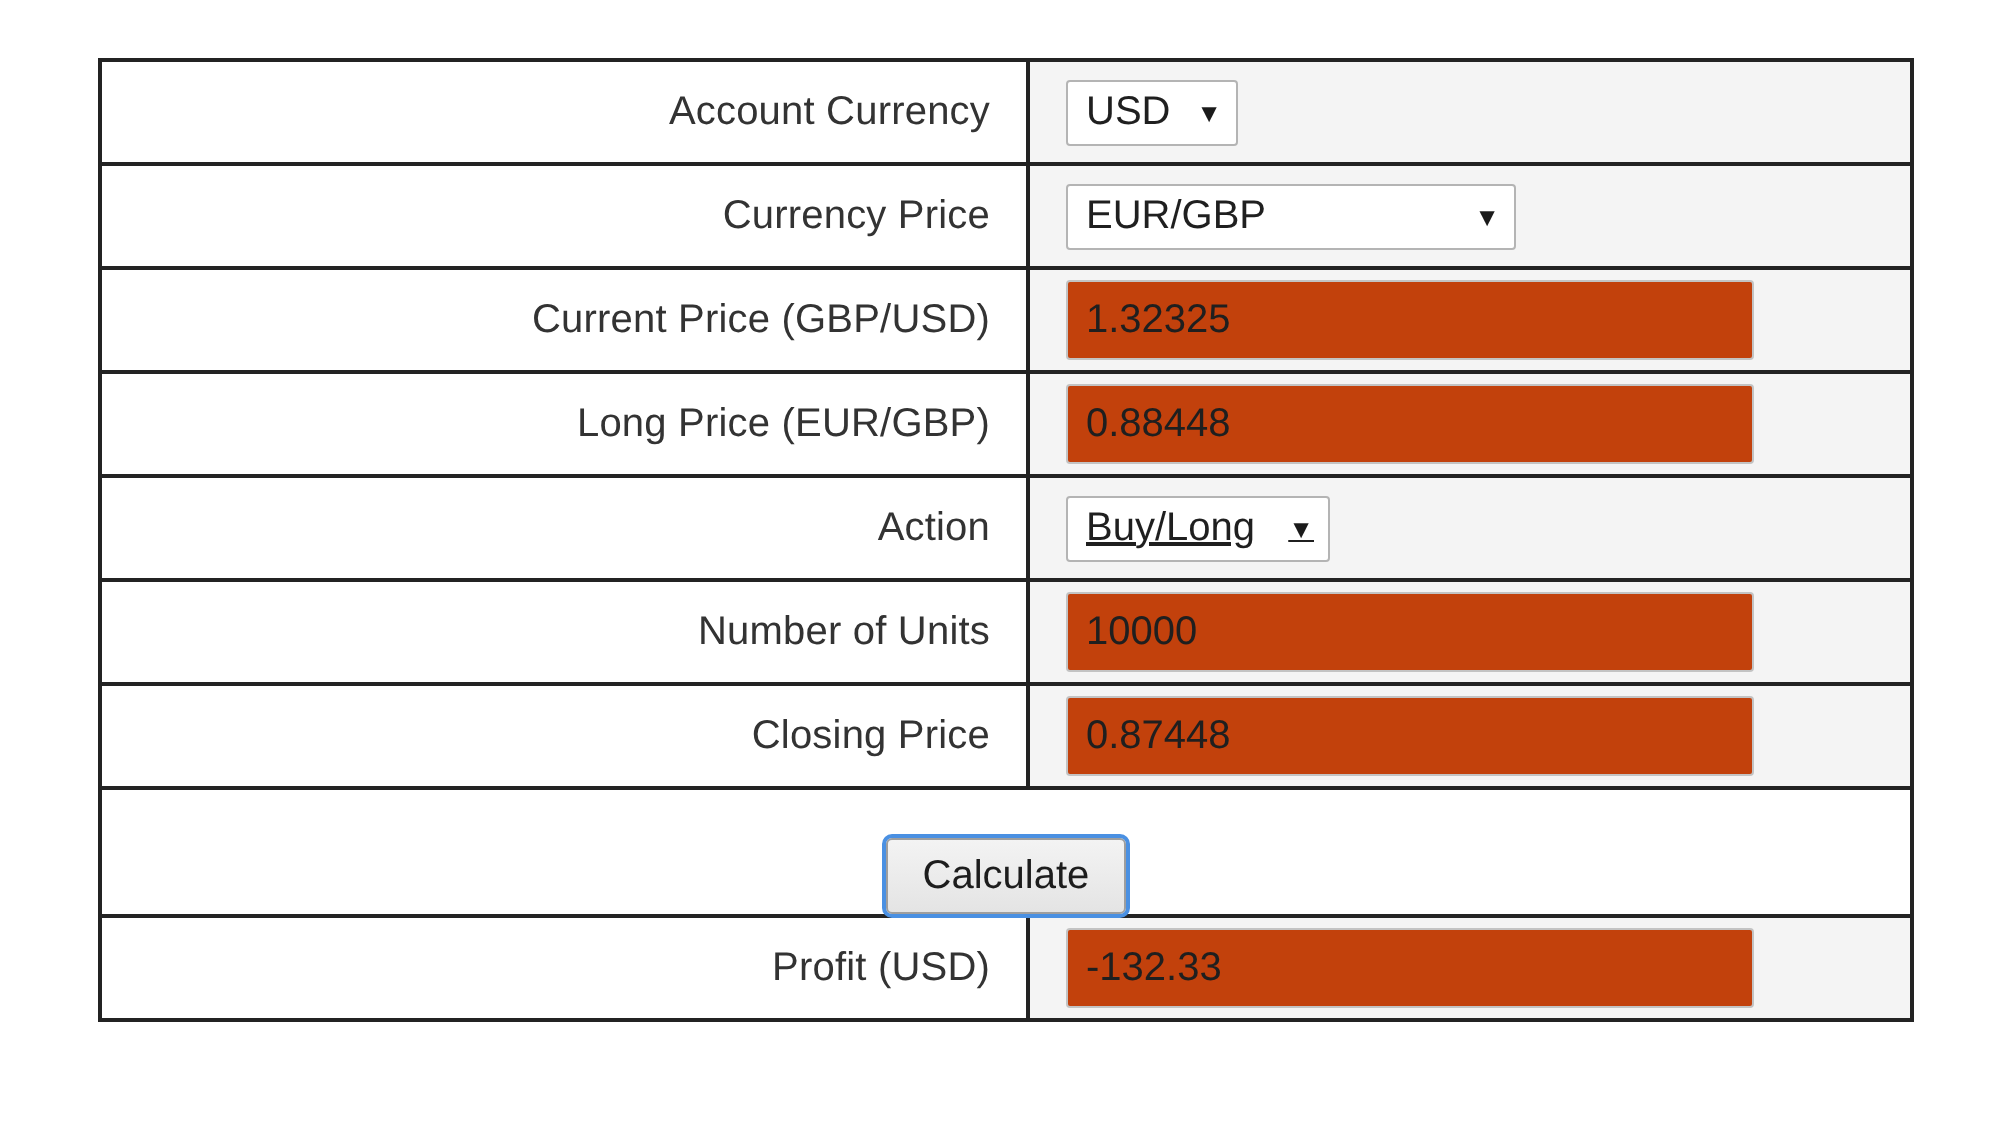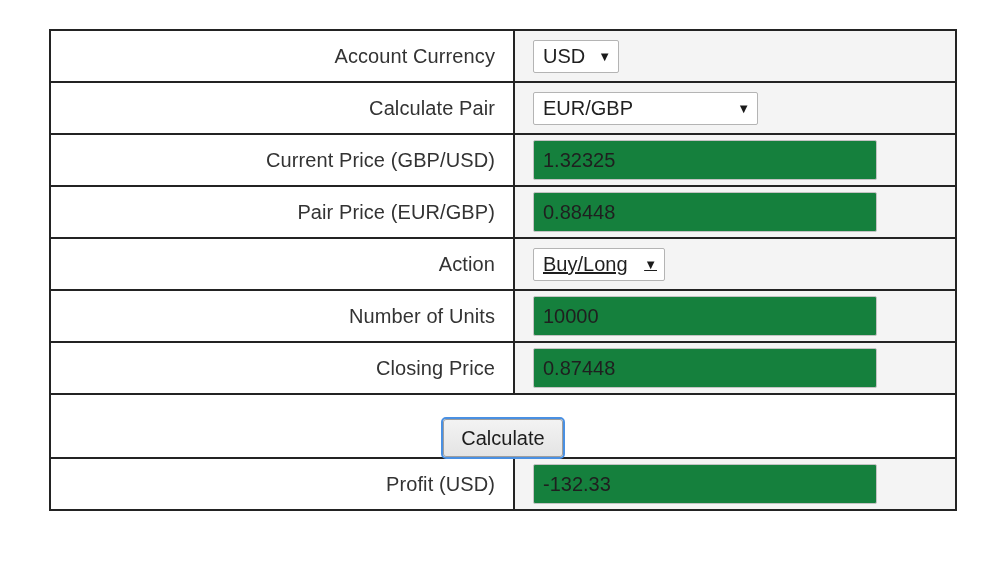--- a/index.html
+++ b/index.html
@@ -97,21 +97,21 @@
   }
   .select-box.w-wide .select-arrow { margin-left: auto; }
 
   
   .text-input {
     box-sizing: border-box;
     display: block;
     width: 344px;
     height: 40px;
     padding: 0 9px;
-    background: #15803d;
+    background: #c2410c;
     border: 1px solid #c3c3c3;
     border-radius: 2px;
     font-family: "Liberation Sans", sans-serif;
     font-size: 20px;
     color: #1f1f1f;
     outline: none;
   }
   .text-input::placeholder { color: #9a9a9a; }
 
   
@@ -145,38 +145,38 @@
         <td class="label-cell">Account Currency</td>
         <td class="field-cell">
           <span class="select-box w-narrow">
             <span class="select-label">USD</span>
             <span class="select-arrow">▼</span>
           </span>
         </td>
       </tr>
 
       <tr>
-        <td class="label-cell">Calculate Pair</td>
+        <td class="label-cell">Currency Price</td>
         <td class="field-cell">
           <span class="select-box w-wide">
             <span class="select-label">EUR/GBP</span>
             <span class="select-arrow">▼</span>
           </span>
         </td>
       </tr>
 
       <tr>
         <td class="label-cell">Current Price (GBP/USD)</td>
         <td class="field-cell">
           <input class="text-input" type="text" value="1.32325" style="">
         </td>
       </tr>
 
       <tr>
-        <td class="label-cell">Pair Price (EUR/GBP)</td>
+        <td class="label-cell">Long Price (EUR/GBP)</td>
         <td class="field-cell">
           <input class="text-input" type="text" value="0.88448" style="">
         </td>
       </tr>
 
       <tr>
         <td class="label-cell">Action</td>
         <td class="field-cell">
           <span class="select-box w-mid">
             <span class="select-label">Buy/Long</span>

